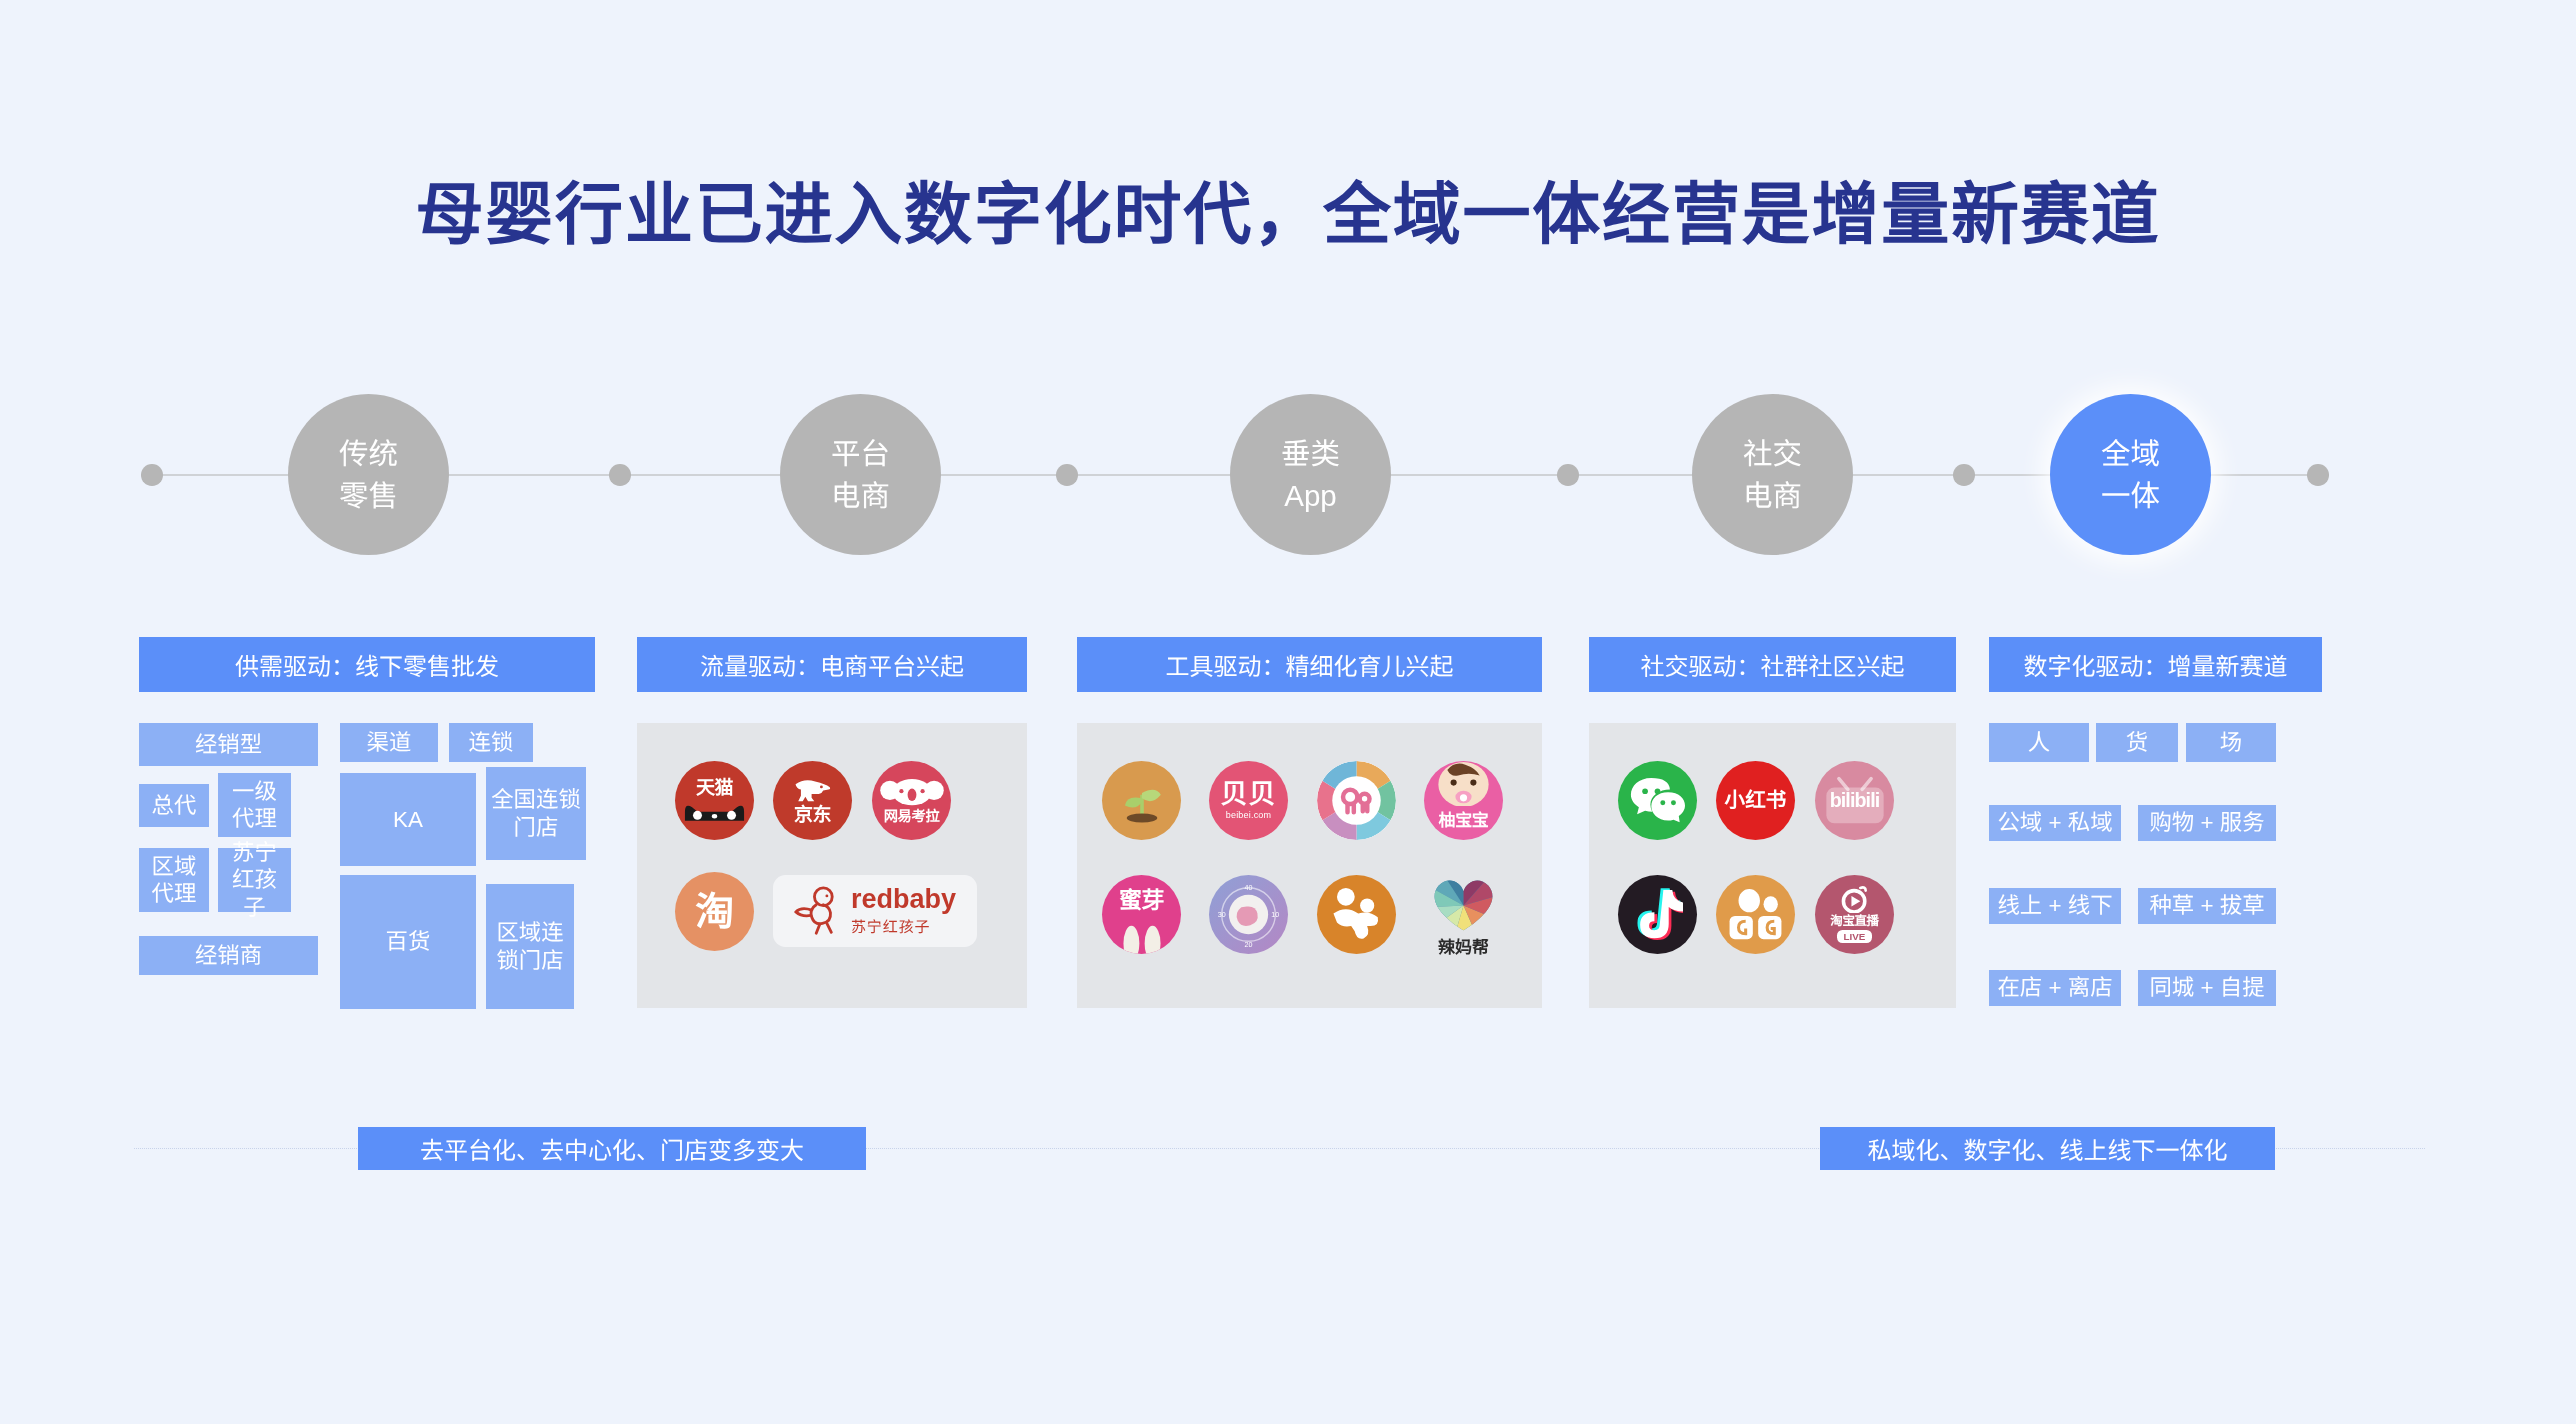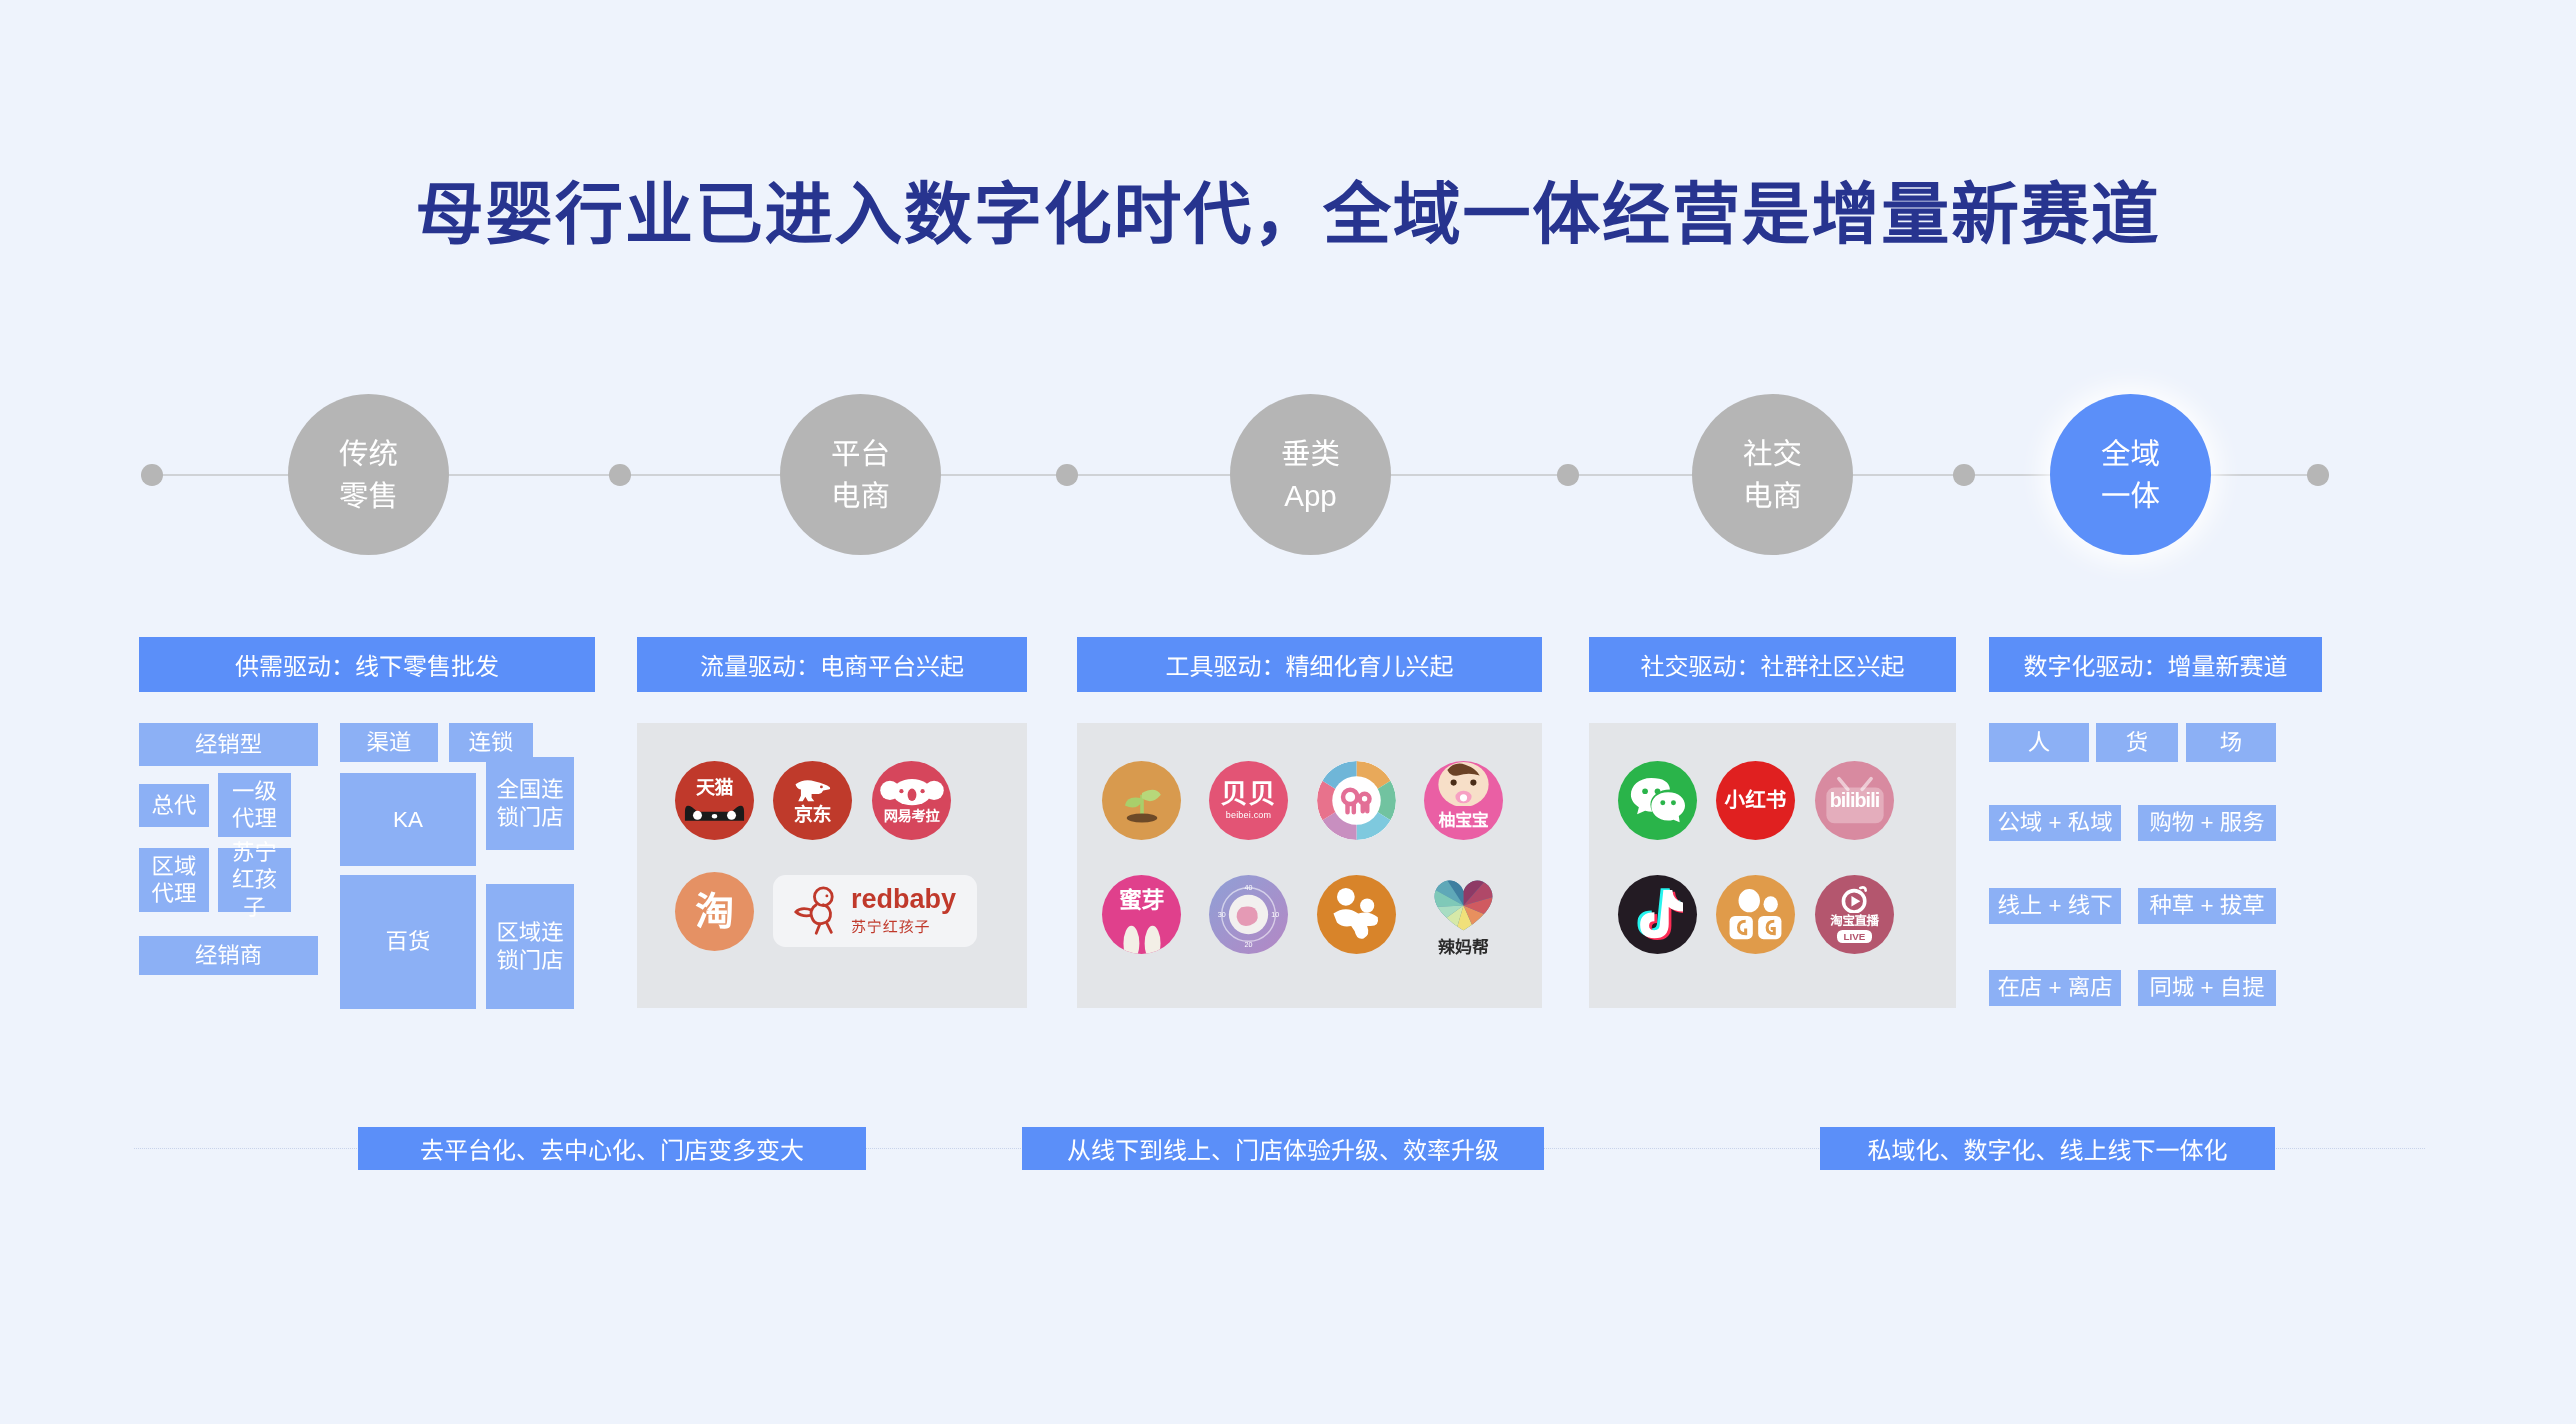--- a/index.html
+++ b/index.html
@@ -216,21 +216,21 @@
 
         <div class="bx" style="left:0px;   top:61px;  width:70px;  height:43px;">总代</div>
         <div class="bx" style="left:79px;  top:50px;  width:73px;  height:64px;">一级代理</div>
         <div class="bx" style="left:0px;   top:125px; width:70px;  height:64px;">区域代理</div>
         <div class="bx" style="left:79px;  top:125px; width:73px;  height:64px;">苏宁红孩子</div>
         <div class="bx" style="left:0px;   top:213px; width:179px; height:39px;">经销商</div>
 
         <div class="bx" style="left:201px; top:50px;  width:136px; height:93px;">KA</div>
         <div class="bx" style="left:201px; top:152px; width:136px; height:134px;">百货</div>
 
-        <div class="bx" style="left:347px; top:34px;  width:88px;  height:93px;text-align:center;">全国连锁门店</div>
+        <div class="bx" style="left:347px; top:44px;  width:100px;  height:93px;text-align:center;">全国连锁门店</div>
         <div class="bx" style="left:347px; top:161px; width:88px;  height:125px;">区域连锁门店</div>
       </div>
     </div>
 
     <div class="col" style="left:637px; width:390px;">
       <div class="col-header">流量驱动：电商平台兴起</div>
       <div class="col-body" style="height:295px;">
         <div class="logo-panel" style="left:0; top:0; width:390px; height:285px;">
 
           <div class="lg" style="position:absolute; left:38px; top:38px; background:#c0392b;">
@@ -469,17 +469,16 @@
         <div class="bx" style="left:0px;   top:247px; width:132px; height:36px;">在店 + 离店</div>
         <div class="bx" style="left:149px; top:247px; width:138px; height:36px;">同城 + 自提</div>
       </div>
     </div>
 
   </div>
 
   <div id="bottom-line"></div>
 
   <div class="caption" style="left:358px;  top:1127px; width:508px;">去平台化、去中心化、门店变多变大</div>
-  <div class="caption" style="left:1022px; top:1127px; width:522px;">从线下到线上、门店体验升级、效率升级</div>
   <div class="caption" style="left:1820px; top:1127px; width:455px;">私域化、数字化、线上线下一体化</div>
 
 </div>
 
 
 </body></html>

